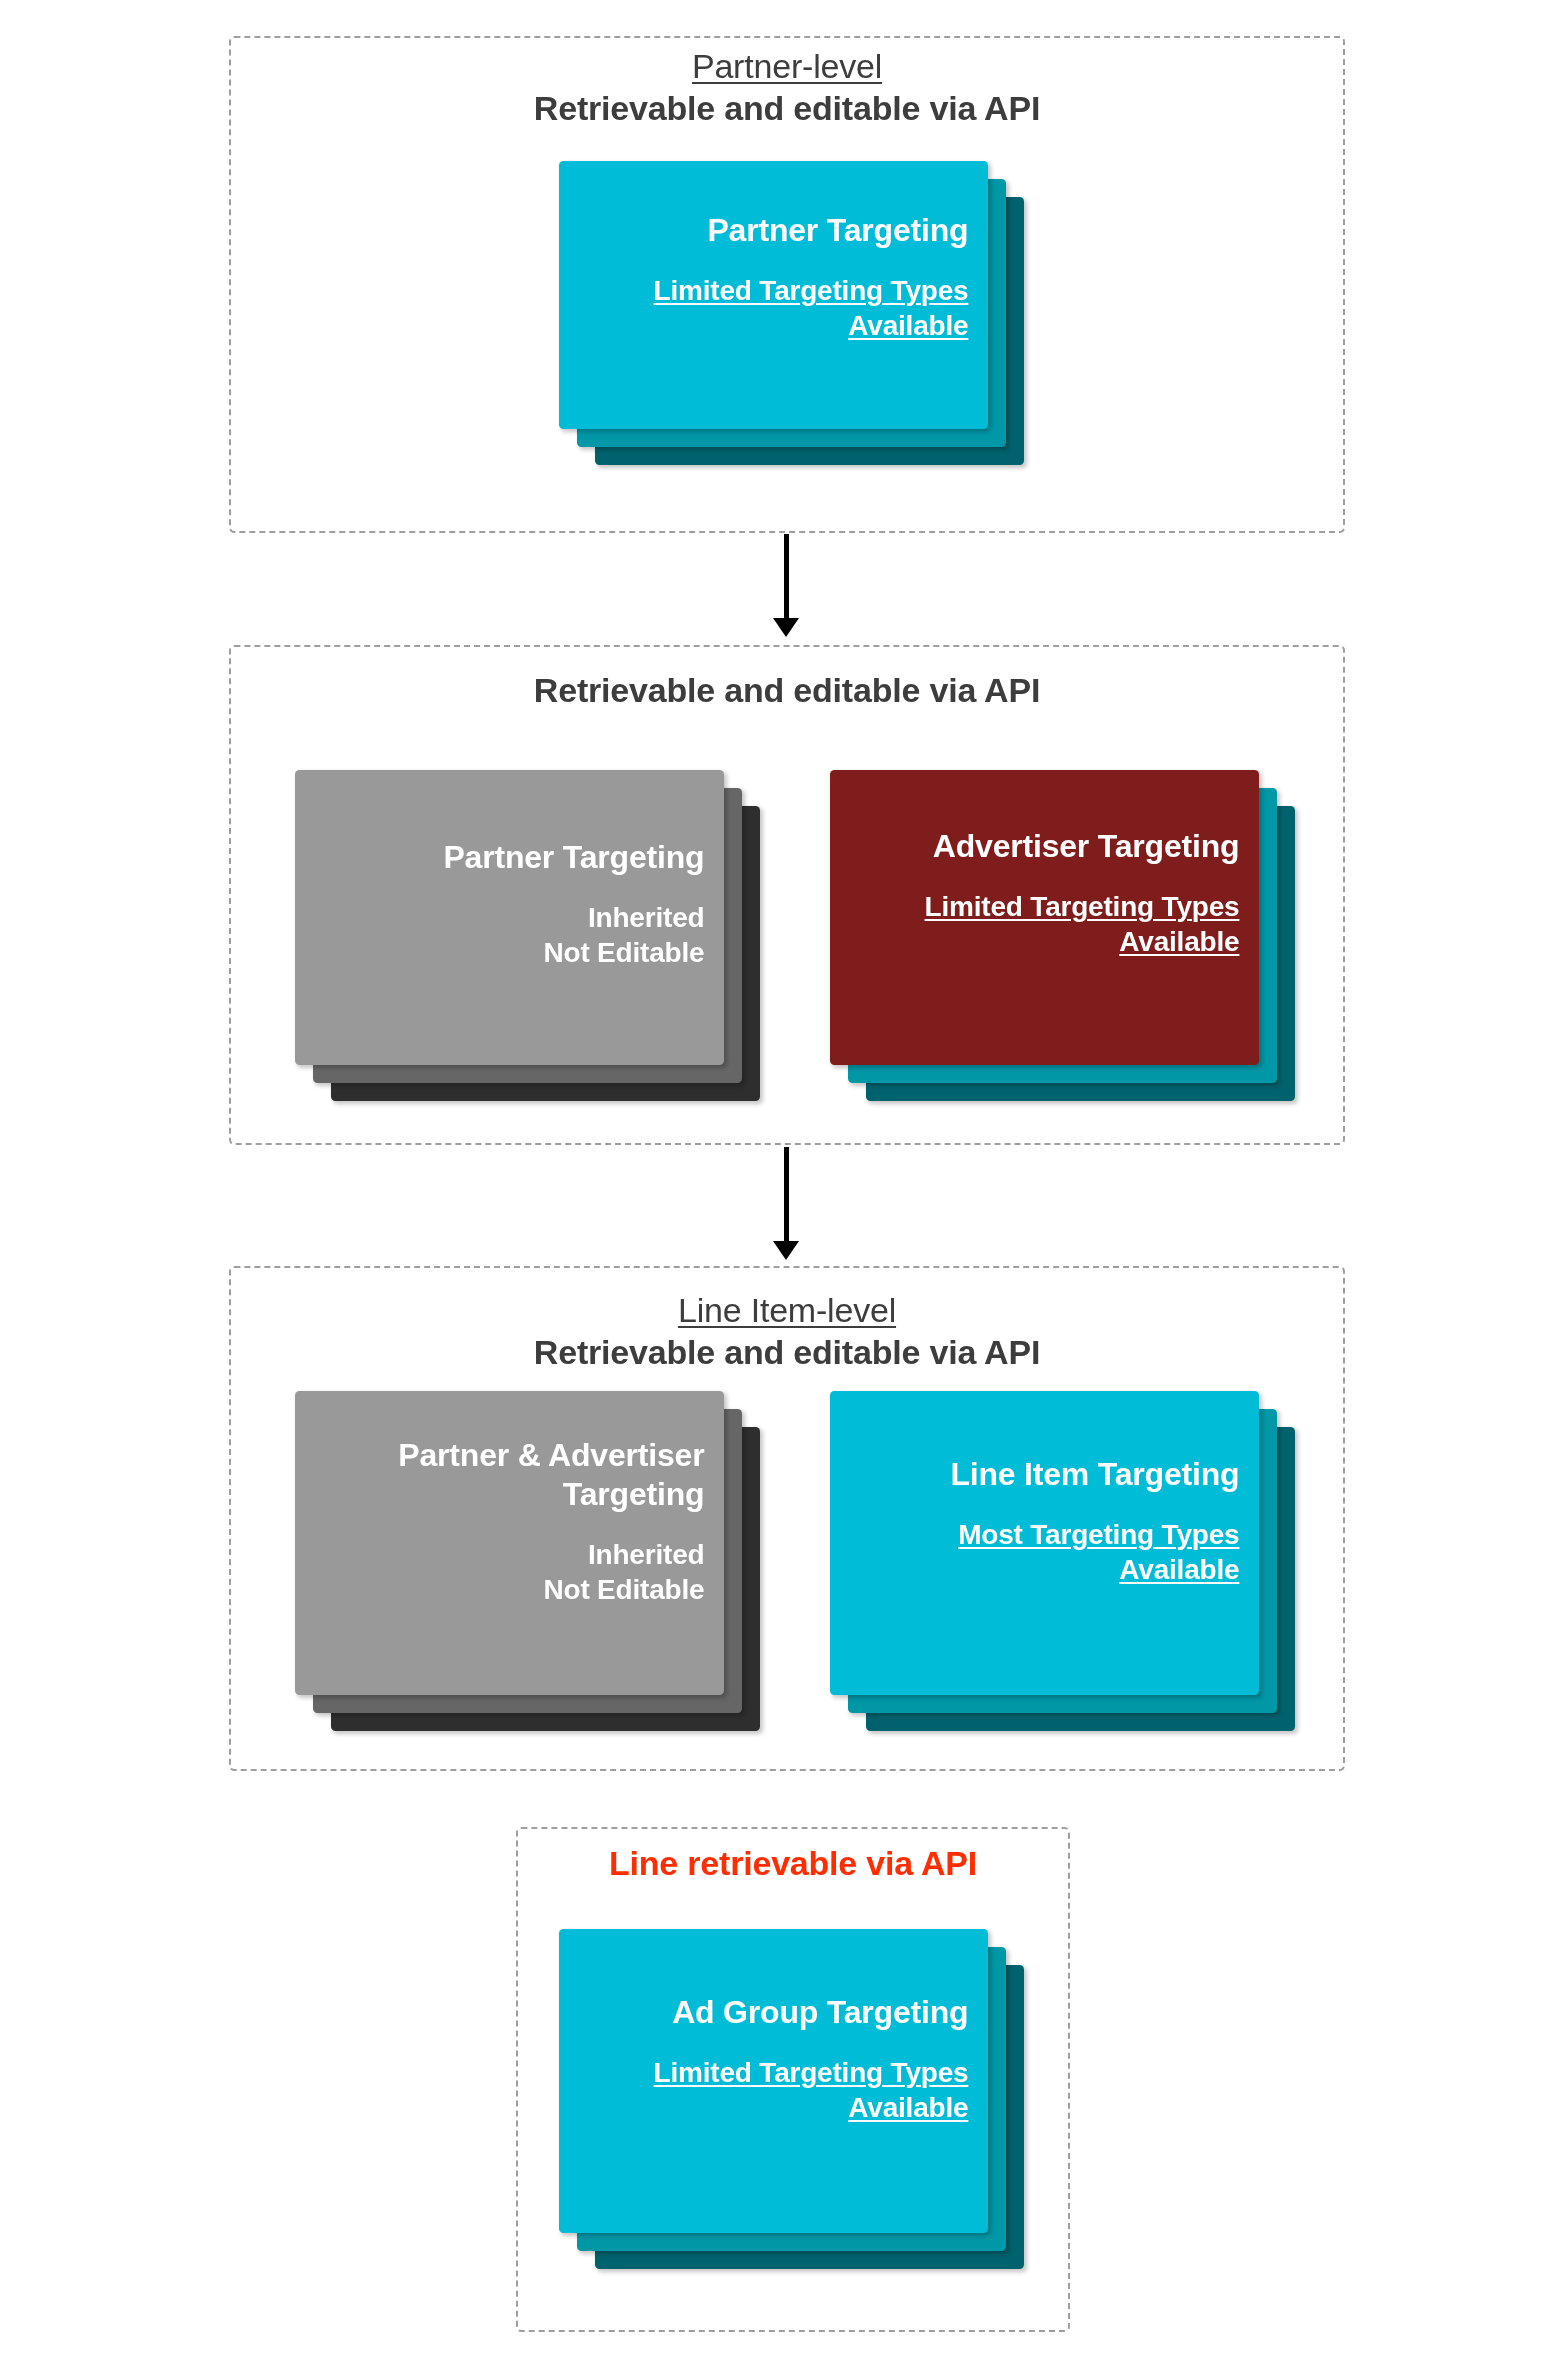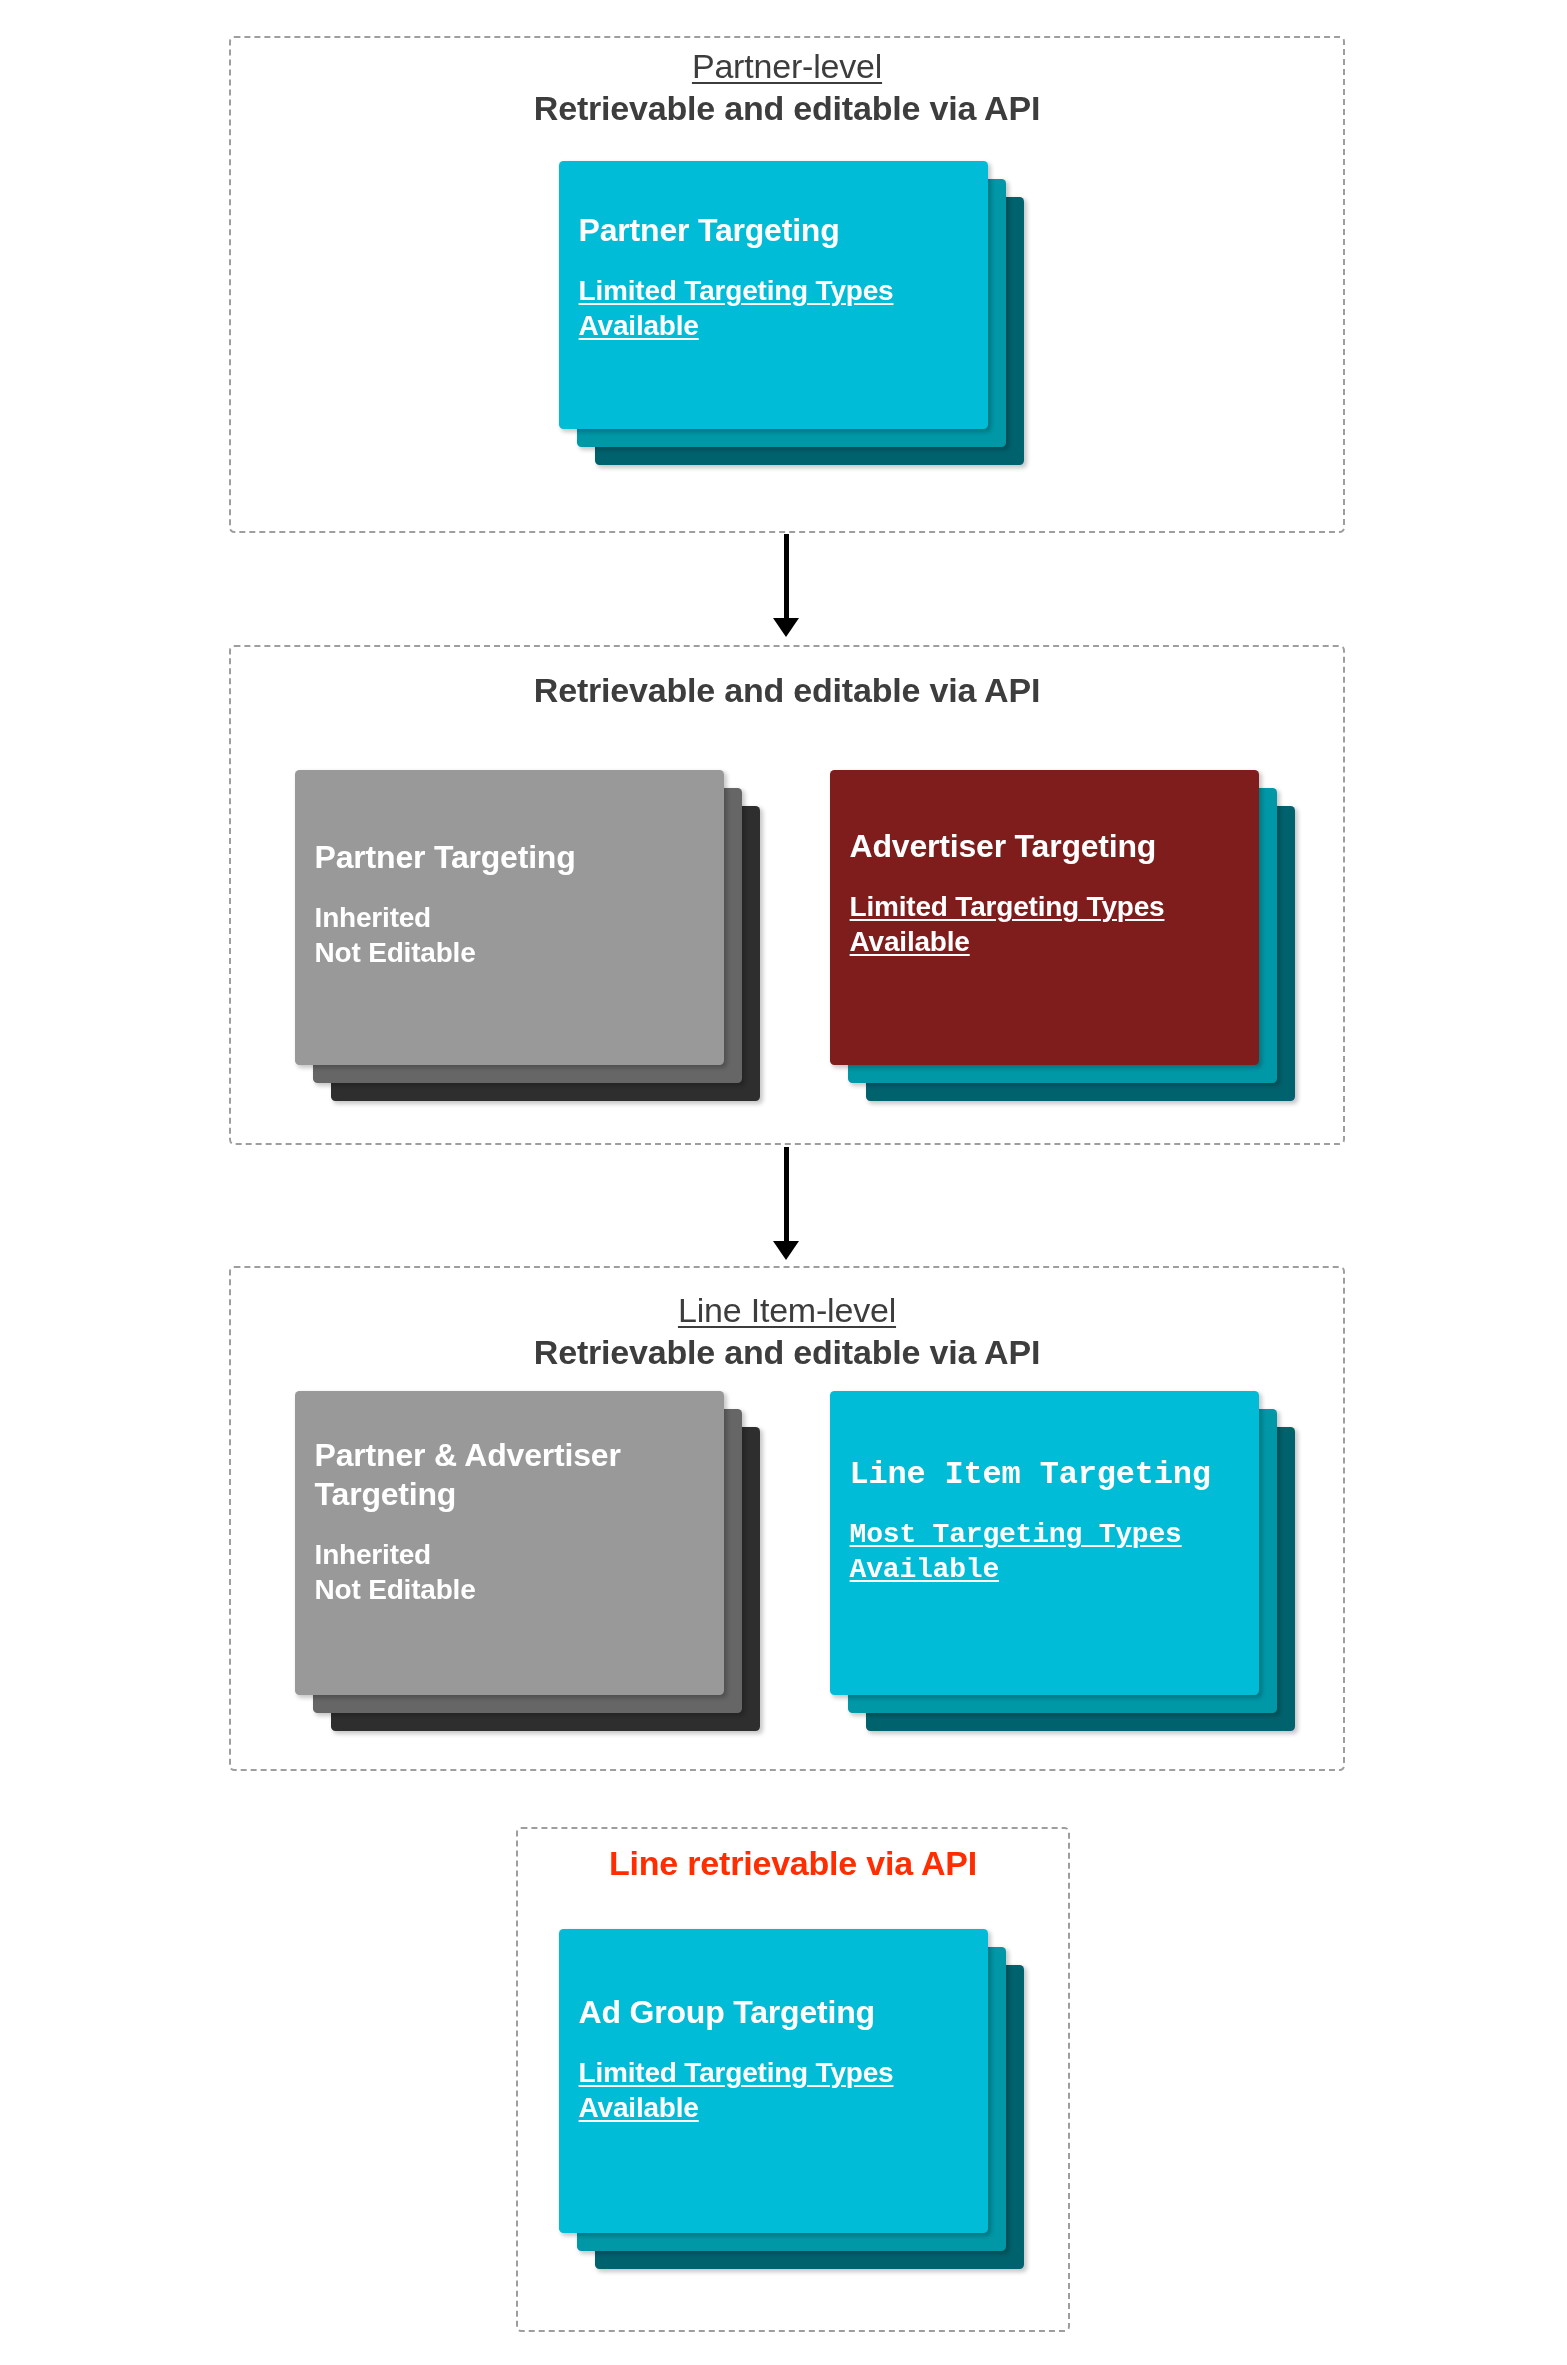--- a/index.html
+++ b/index.html
@@ -70,21 +70,21 @@
     border-radius: 4.5px;
     box-shadow: 2.7px 2.7px 4.5px rgba(0,0,0,0.22);
   }
   .stack .sheet.back  { left: 36px; top: 36px; }
   .stack .sheet.mid   { left: 18px; top: 18px; }
   .stack .sheet.front { left: 0;    top: 0;   }
 
   .sheet-body {
     position: absolute;
     left: 0; right: 0;
-    text-align: left;
+    text-align: right;
     padding: 0 19.6px;
     box-sizing: border-box;
   }
   .sheet-title {
     color: #ffffff;
     font-weight: bold;
     font-size: 32px;
     line-height: 1.22;
     letter-spacing: -0.2px;
   }
@@ -191,21 +191,21 @@
         <div class="sheet-note" style="white-space:pre-line;">Inherited
 Not Editable</div>
       </div>
     </div>
   </div>
 
   <div class="stack" style="left:830px; top:1391px; width:500px; height:357px;">
     <div class="sheet back" style="width:429px; height:304px; background:#00626d;"></div>
     <div class="sheet mid" style="width:429px; height:304px; background:#0097a7;"></div>
     <div class="sheet front" style="width:429px; height:304px; background:#00bcd6;">
-      <div class="sheet-body" style="top:64px;font-family:Liberation Mono, monospace;">
+      <div class="sheet-body" style="top:64px;">
         <div class="sheet-title">Line Item Targeting</div>
         <div class="sheet-note linked">Most Targeting Types Available</div>
       </div>
     </div>
   </div>
 
   <div class="level-box" style="left:516px; top:1827px; width:554px; height:505px;"></div>
 
   <div class="level-head" style="left:516px; top:1841px; width:554px;">
     <div class="level-sub warn">Line retrievable via API</div>

